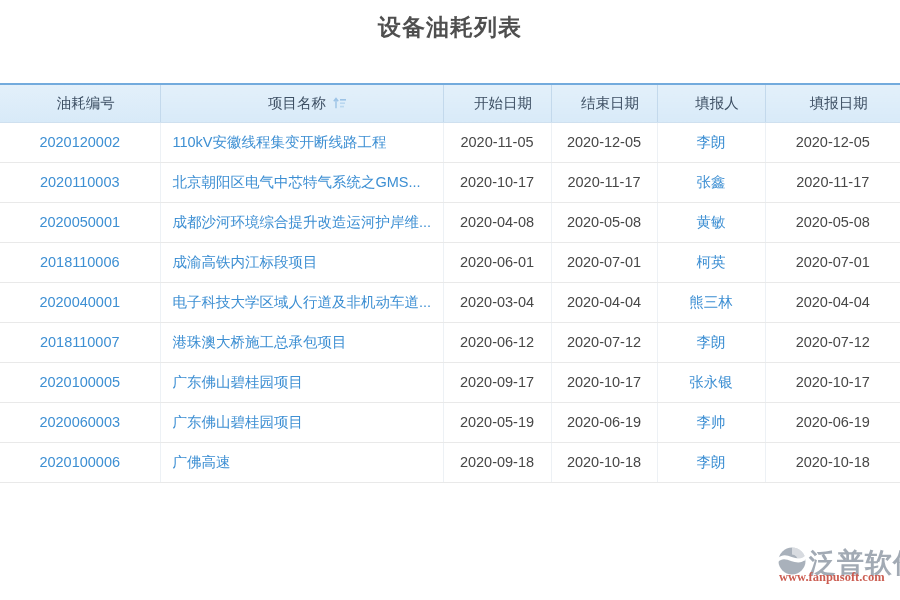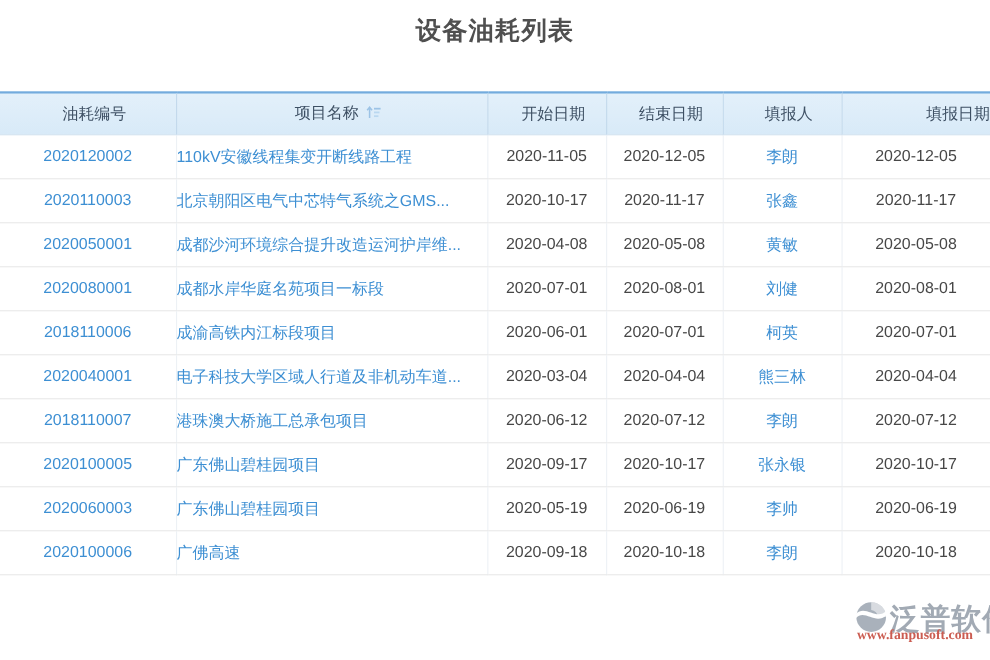--- a/index.html
+++ b/index.html
@@ -22,29 +22,29 @@
     width:900px;border-collapse:collapse;table-layout:fixed;
   }
   thead th{
     background:linear-gradient(#e3f0fa,var(--header-bg));
     border-top:2px solid var(--header-top);
     border-bottom:1px solid #cfe0ef;
     border-right:1px solid var(--header-sep);
     color:var(--header-text);font-weight:normal;font-size:14.5px;
     height:38px;text-align:center;padding:0;
   }
-  thead th:last-child{border-right:none;text-align:right;}
+  thead th:last-child{border-right:none;}
   tbody td{
     height:40px;font-size:14.5px;text-align:center;padding:0;
     border-bottom:1px solid var(--row-border);
     border-right:1px solid var(--col-border);
     background:#ffffff;white-space:nowrap;overflow:hidden;
   }
   tbody td:last-child{border-right:none;}
-  td.cell-project{text-align:left;}
+  td.cell-project{text-align:left;padding-left:12px;}
   .link{color:var(--link);cursor:pointer;}
   .plain{color:var(--text);}
   .sort-icon{display:inline-block;vertical-align:-2px;margin-left:6px;cursor:pointer;}
   .th-label{display:inline-block;margin-left:12px;}
   
   .watermark{
     position:absolute;left:777px;top:545px;width:125px;height:45px;
     opacity:.82;pointer-events:none;
   }
   .wm-row{display:flex;align-items:center;}
@@ -117,28 +117,20 @@
   </tr>
       <tr>
     <td class="link cell-id">2020050001</td>
     <td class="link cell-project">成都沙河环境综合提升改造运河护岸维...</td>
     <td class="plain cell-start">2020-04-08</td>
     <td class="plain cell-end">2020-05-08</td>
     <td class="link cell-reporter">黄敏</td>
     <td class="plain cell-repdate">2020-05-08</td>
   </tr>
       <tr>
-    <td class="link cell-id">2020080001</td>
-    <td class="link cell-project">成都水岸华庭名苑项目一标段</td>
-    <td class="plain cell-start">2020-07-01</td>
-    <td class="plain cell-end">2020-08-01</td>
-    <td class="link cell-reporter">刘健</td>
-    <td class="plain cell-repdate">2020-08-01</td>
-  </tr>
-      <tr>
     <td class="link cell-id">2018110006</td>
     <td class="link cell-project">成渝高铁内江标段项目</td>
     <td class="plain cell-start">2020-06-01</td>
     <td class="plain cell-end">2020-07-01</td>
     <td class="link cell-reporter">柯英</td>
     <td class="plain cell-repdate">2020-07-01</td>
   </tr>
       <tr>
     <td class="link cell-id">2020040001</td>
     <td class="link cell-project">电子科技大学区域人行道及非机动车道...</td>

